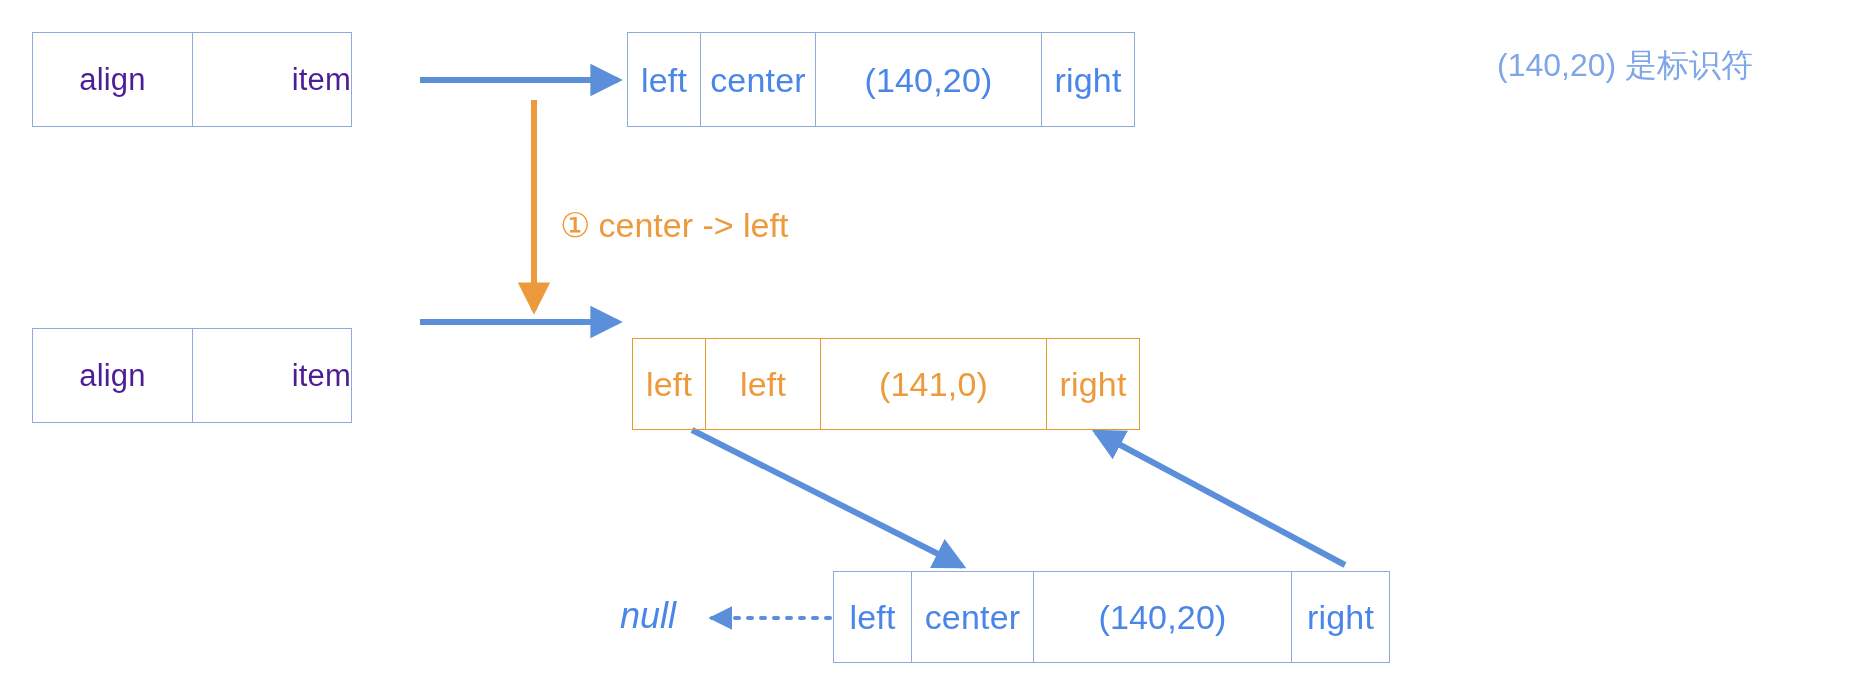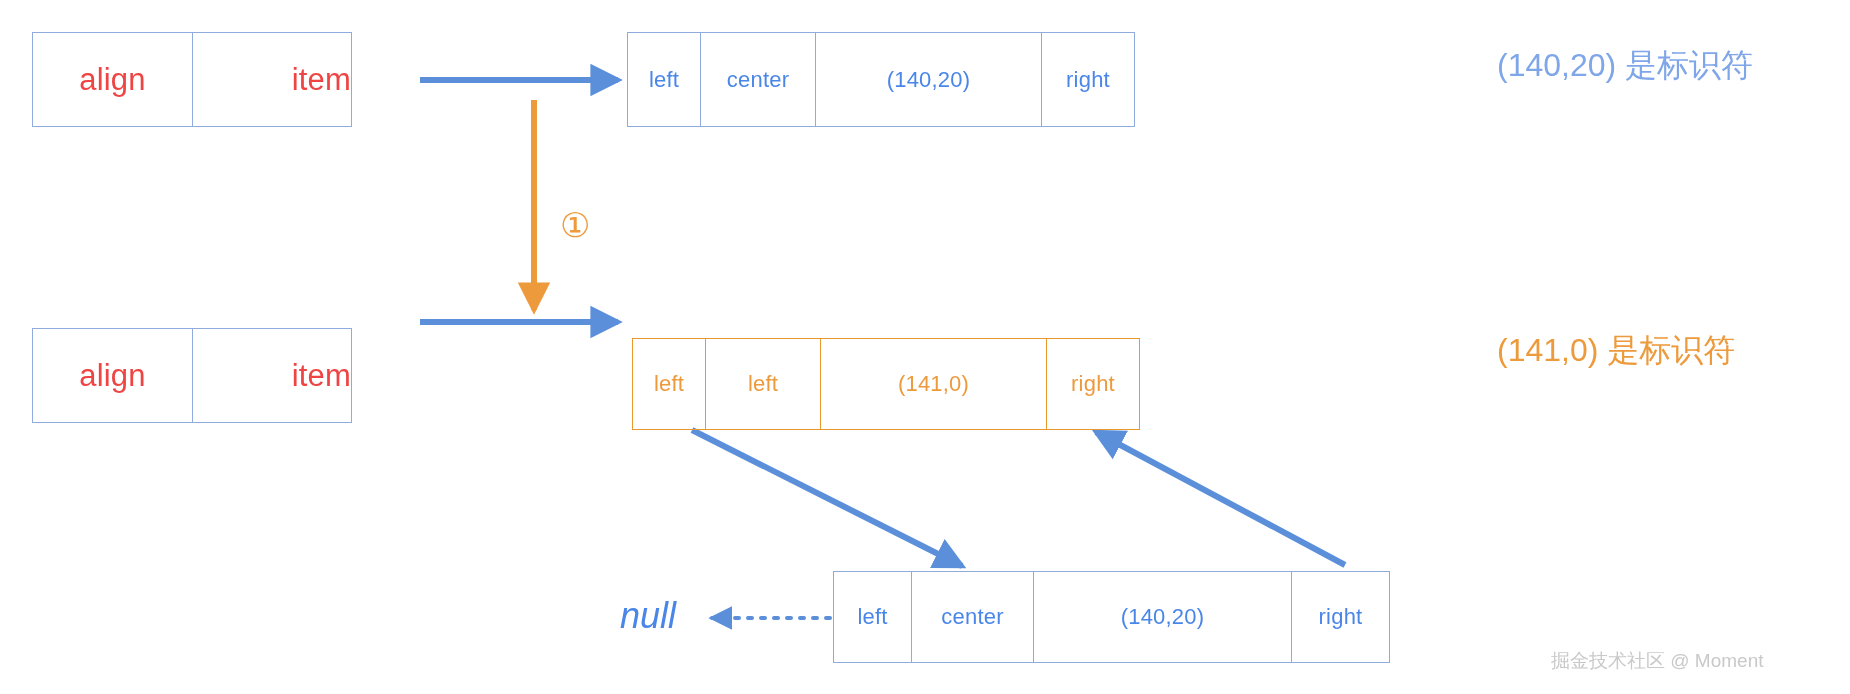--- a/index.html
+++ b/index.html
@@ -24,21 +24,21 @@
     display: flex;
     align-items: stretch;
     box-sizing: border-box;
   }
   .cell {
     box-sizing: border-box;
     display: flex;
     align-items: center;
     justify-content: center;
     white-space: nowrap;
-    font-size: 22px;
+    font-size: 34px;
     line-height: 1;
     letter-spacing: 0.2px;
   }
 
   
   .node.blue .cell {
     border: 1.6px solid #8faadc;
     border-right-width: 0;
     color: #4a86e8;
   }
@@ -58,21 +58,21 @@
 
   
   .pairbox {
     position: absolute;
     display: flex;
     box-sizing: border-box;
   }
   .pairbox .cell {
     border: 1.6px solid #8faadc;
     border-right-width: 0;
-    color: #ef4444;
+    color: #4c1d95;
     font-size: 31px;
   }
   .pairbox .cell:last-child {
     border-right-width: 1.6px;
     justify-content: flex-end;
   }
 
   
   .label {
     position: absolute;
@@ -178,20 +178,21 @@
     </div>
     <div class="cell" style="width:94px;">
       <span>right</span>
     </div>
   </div>
 
   <div class="label cjk-blue" style="left:1497px; top:48px;">(140,20) 是标识符</div>
 
   <div class="step-label" style="left:560px; top:205px;">
     <span>①</span>
+    <span>center -&gt; left</span>
   </div>
 
   <div class="pairbox" style="left:32px; top:328px; width:320px; height:95px;">
     <div class="cell" style="width:160px;">
       <span>align</span>
     </div>
     <div class="cell" style="width:160px;">
       <span>item</span>
     </div>
   </div>
@@ -204,34 +205,32 @@
       <span>left</span>
     </div>
     <div class="cell" style="width:226px;">
       <span>(141,0)</span>
     </div>
     <div class="cell" style="width:94px;">
       <span>right</span>
     </div>
   </div>
 
-  <div class="label orange" style="left:1497px; top:333px;">(141,0) 是标识符</div>
 
   <div class="label nullword" style="left:620px; top:596px;font-style:italic;">null</div>
 
   <div class="node blue" style="left:833px; top:571px; height:92px;">
     <div class="cell" style="width:78px;">
       <span>left</span>
     </div>
     <div class="cell" style="width:122px;">
       <span>center</span>
     </div>
     <div class="cell" style="width:258px;">
       <span>(140,20)</span>
     </div>
     <div class="cell" style="width:99px;">
       <span>right</span>
     </div>
   </div>
 
-  <div class="watermark" style="left:1551px; top:648px;">掘金技术社区 @ Moment</div>
 
 </div>
 
 </body></html>

